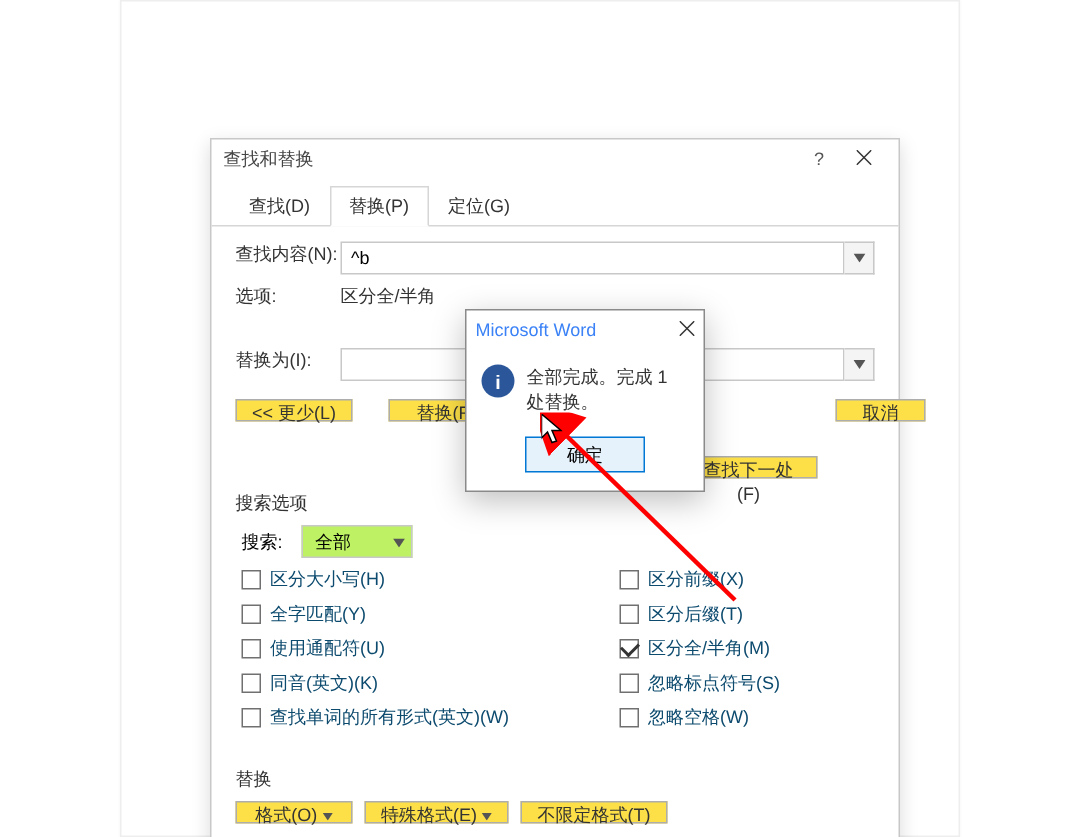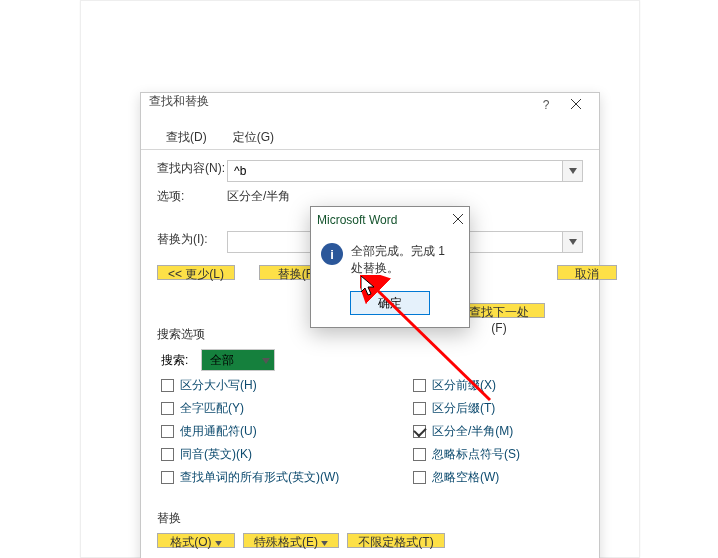--- a/index.html
+++ b/index.html
@@ -26,21 +26,21 @@
       position: absolute;
       left: 140px;
       top: 92px;
       width: 460px;
       background: #fff;
       border: 1px solid #c8c8c8;
       box-shadow: 0 4px 12px rgba(0,0,0,0.15);
     }
     .dialog-titlebar {
       display: flex;
-      align-items: flex-start;
+      align-items: center;
       height: 26px;
       padding: 0 8px;
       color: #444;
     }
     .dialog-title { flex: 1; }
     .dialog-help, .dialog-close {
       width: 30px;
       height: 24px;
       text-align: center;
       line-height: 24px;
@@ -116,21 +116,21 @@
       color: #333;
       min-width: 78px;
     }
     .btn.wide { min-width: 92px; margin-top: 38px; }
     .section-label { color: #333; margin: 4px 0 6px 0; }
     .search-opts { padding-left: 4px; }
     .search-row { display: flex; align-items: center; margin-bottom: 6px; }
     .select-box {
       height: 22px;
       border: 1px solid #c8c8c8;
-      background: #15803d;
+      background: #bef264;
       display: flex;
       align-items: center;
       padding: 0 4px 0 8px;
       width: 74px;
       justify-content: space-between;
     }
     .cols {
       display: flex;
       margin-top: 4px;
     }
@@ -172,21 +172,21 @@
       background: #fff;
       border: 1px solid #8a8a8a;
       box-shadow: 0 6px 20px rgba(0,0,0,0.25);
       z-index: 20;
     }
     .msg-title {
       display: flex;
       align-items: center;
       padding: 4px 6px;
       height: 26px;
-      color: #14532d;
+      color: #3b82f6;
     }
     .msg-title .t { flex: 1; }
     .msg-close { cursor: pointer; }
     .msg-close svg { width: 10px; height: 10px; }
     .msg-body {
       display: flex;
       padding: 10px 10px 6px 10px;
       align-items: flex-start;
     }
     .info-icon {
@@ -250,20 +250,21 @@
     <span class="dialog-close">
       <svg viewBox="0 0 10 10">
           <line x1="0" y1="0" x2="10" y2="10" stroke="#333" stroke-width="1"></line>
           <line x1="10" y1="0" x2="0" y2="10" stroke="#333" stroke-width="1"></line>
         </svg>
     </span>
   </div>
 
   <div class="tabs">
     <div class="tab">查找(D)</div>
+    <div class="tab active">替换(P)</div>
     <div class="tab">定位(G)</div>
   </div>
 
   <div class="dialog-body">
     <div class="row">
       <span class="row-label">查找内容(N):</span>
       <div class="input-wrap">
         <input type="text" class="text-input" value="^b" style="">
         <div class="dd-btn">
           <svg viewBox="0 0 8 6">

